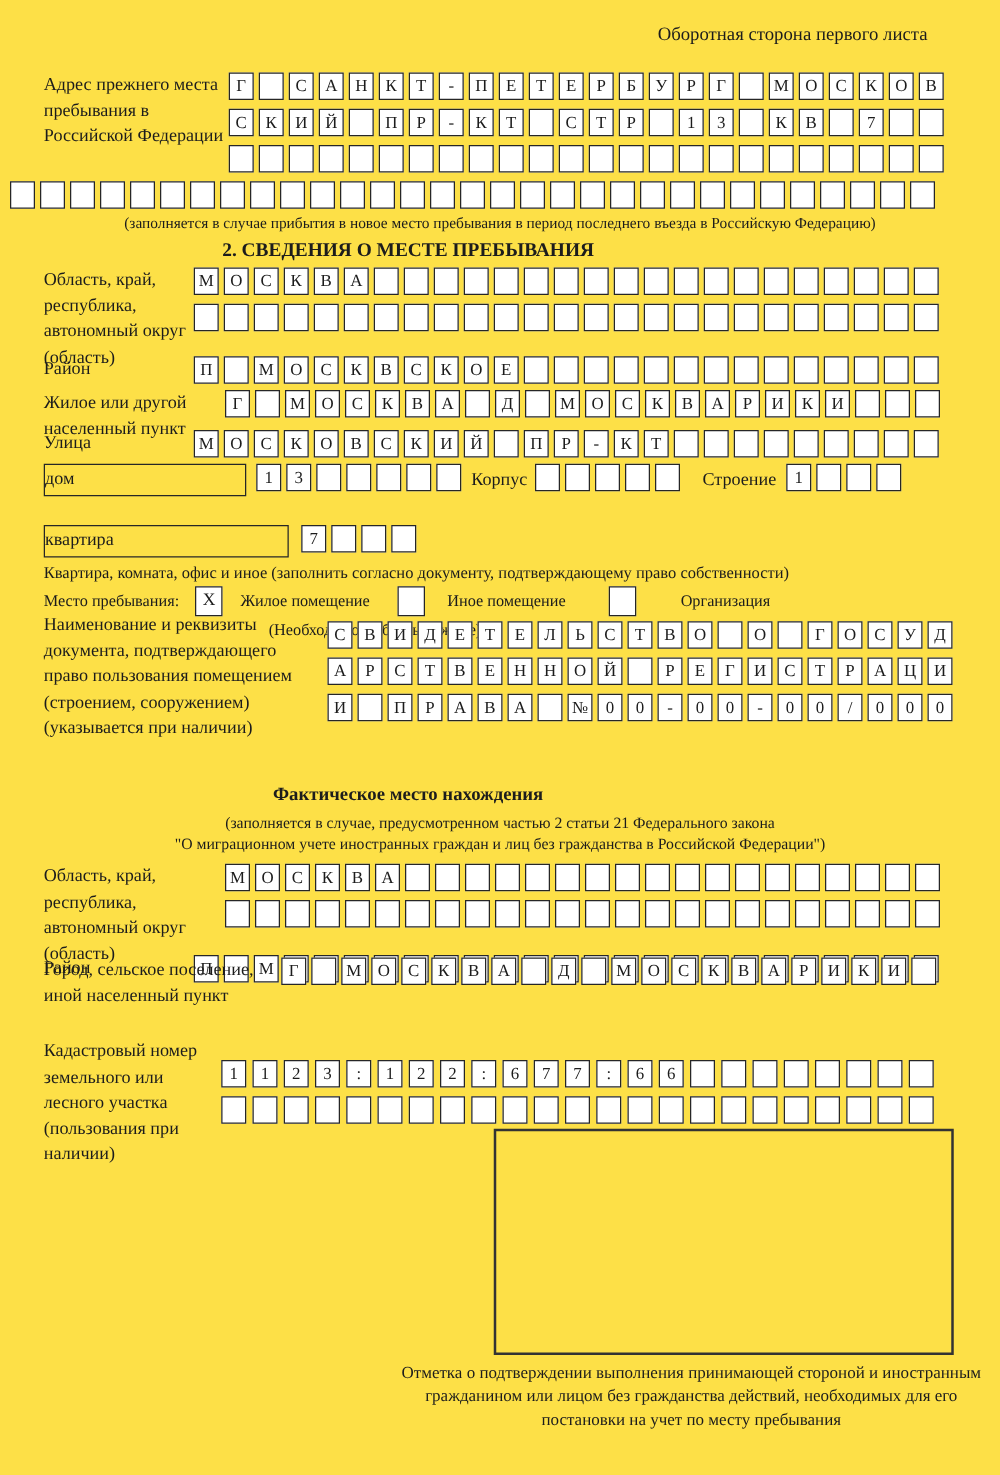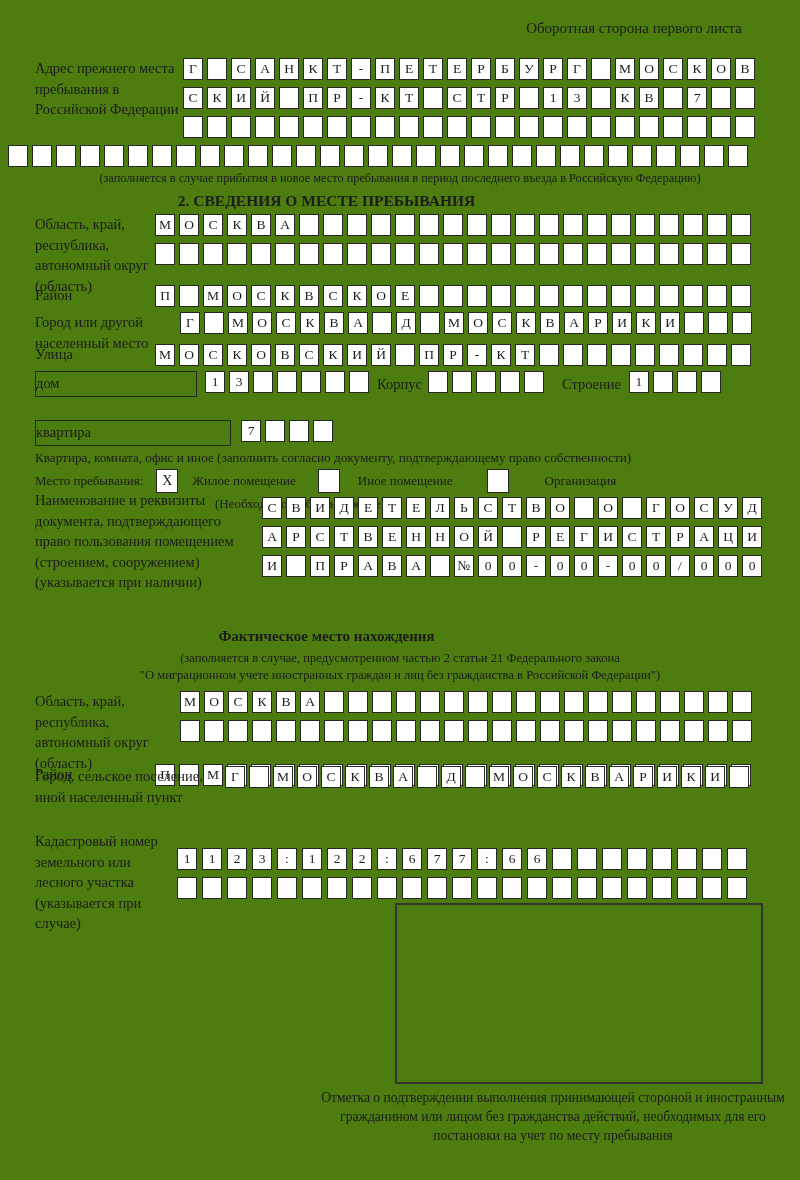--- a/index.html
+++ b/index.html
@@ -2,21 +2,21 @@
 <html><head>
 <meta charset="utf-8">
 <style>
   * { box-sizing: border-box; }
   html,body { margin:0; padding:0; background:#ffffff; }
   body {
     width:800px; height:1180px;
     font-family:"Liberation Serif","DejaVu Serif",serif;
     color:#1c1c1c;
   }
-  .page { position:relative; width:800px; height:1180px; overflow:hidden; background:#4d7c0f; }
+  .page { position:relative; width:800px; height:1180px; overflow:hidden; background:#fde047; }
 
   .header-note { position:absolute; top:20px; right:58px; font-size:15px; }
 
   .abs { position:absolute; }
   .flexrow { display:flex; align-items:flex-start; }
   .label { font-size:14.5px; line-height:1.42; }
   .note { font-size:12.4px; }
   .center { text-align:center; }
 
   .cellrow { white-space:nowrap; height:22px; margin-bottom:7px; }
@@ -73,21 +73,21 @@
       <div class="cellrow"><span class="cell"></span><span class="cell"></span><span class="cell"></span><span class="cell"></span><span class="cell"></span><span class="cell"></span><span class="cell"></span><span class="cell"></span><span class="cell"></span><span class="cell"></span><span class="cell"></span><span class="cell"></span><span class="cell"></span><span class="cell"></span><span class="cell"></span><span class="cell"></span><span class="cell"></span><span class="cell"></span><span class="cell"></span><span class="cell"></span><span class="cell"></span><span class="cell"></span><span class="cell"></span><span class="cell"></span><span class="cell"></span></div>
     </div>
   </div>
 
   <div class="abs flexrow" style="left:35px; top:285px;">
     <div class="label" style="width:120px;">Район</div>
     <div class="cellrow"><span class="cell">П</span><span class="cell"></span><span class="cell">М</span><span class="cell">О</span><span class="cell">С</span><span class="cell">К</span><span class="cell">В</span><span class="cell">С</span><span class="cell">К</span><span class="cell">О</span><span class="cell">Е</span><span class="cell"></span><span class="cell"></span><span class="cell"></span><span class="cell"></span><span class="cell"></span><span class="cell"></span><span class="cell"></span><span class="cell"></span><span class="cell"></span><span class="cell"></span><span class="cell"></span><span class="cell"></span><span class="cell"></span><span class="cell"></span></div>
   </div>
 
   <div class="abs flexrow" style="left:35px; top:312px;">
-    <div class="label" style="width:145px;">Город или другой населенный место</div>
+    <div class="label" style="width:145px;">Жилое или другой населенный пункт</div>
     <div class="cellrow"><span class="cell">Г</span><span class="cell"></span><span class="cell">М</span><span class="cell">О</span><span class="cell">С</span><span class="cell">К</span><span class="cell">В</span><span class="cell">А</span><span class="cell"></span><span class="cell">Д</span><span class="cell"></span><span class="cell">М</span><span class="cell">О</span><span class="cell">С</span><span class="cell">К</span><span class="cell">В</span><span class="cell">А</span><span class="cell">Р</span><span class="cell">И</span><span class="cell">К</span><span class="cell">И</span><span class="cell"></span><span class="cell"></span><span class="cell"></span></div>
   </div>
 
   <div class="abs flexrow" style="left:35px; top:344px;">
     <div class="label" style="width:120px;">Улица</div>
     <div class="cellrow"><span class="cell">М</span><span class="cell">О</span><span class="cell">С</span><span class="cell">К</span><span class="cell">О</span><span class="cell">В</span><span class="cell">С</span><span class="cell">К</span><span class="cell">И</span><span class="cell">Й</span><span class="cell"></span><span class="cell">П</span><span class="cell">Р</span><span class="cell">-</span><span class="cell">К</span><span class="cell">Т</span><span class="cell"></span><span class="cell"></span><span class="cell"></span><span class="cell"></span><span class="cell"></span><span class="cell"></span><span class="cell"></span><span class="cell"></span><span class="cell"></span></div>
   </div>
 
   <div class="abs" style="left:35px; top:371px; white-space:nowrap;">
     <span class="label-box" style="width:162px; margin-right:8px;">дом</span><span class="cellrow" style="display:inline-block; margin-bottom:0;"><span class="cell">1</span><span class="cell">3</span><span class="cell"></span><span class="cell"></span><span class="cell"></span><span class="cell"></span><span class="cell"></span></span><span class="inline-lbl" style="margin:0 6px 0 4px;">Корпус</span><span class="cellrow" style="display:inline-block; margin-bottom:0;"><span class="cell"></span><span class="cell"></span><span class="cell"></span><span class="cell"></span><span class="cell"></span></span><span class="inline-lbl" style="margin:0 8px 0 14px;">Строение</span><span class="cellrow" style="display:inline-block; margin-bottom:0;"><span class="cell">1</span><span class="cell"></span><span class="cell"></span><span class="cell"></span></span>
@@ -134,21 +134,21 @@
     <div class="label" style="width:120px;">Район</div>
     <div class="cellrow"><span class="cell">П</span><span class="cell"></span><span class="cell">М</span><span class="cell">О</span><span class="cell">С</span><span class="cell">К</span><span class="cell">В</span><span class="cell">С</span><span class="cell">К</span><span class="cell">О</span><span class="cell">Е</span><span class="cell"></span><span class="cell"></span><span class="cell"></span><span class="cell"></span><span class="cell"></span><span class="cell"></span><span class="cell"></span><span class="cell"></span><span class="cell"></span><span class="cell"></span><span class="cell"></span><span class="cell"></span><span class="cell"></span><span class="cell"></span></div>
   </div>
 
   <div class="abs flexrow" style="left:35px; top:766px;">
     <div class="label" style="width:190px;">Город, сельское поселение, иной населенный пункт</div>
     <div class="cellrow"><span class="cell">Г</span><span class="cell"></span><span class="cell">М</span><span class="cell">О</span><span class="cell">С</span><span class="cell">К</span><span class="cell">В</span><span class="cell">А</span><span class="cell"></span><span class="cell">Д</span><span class="cell"></span><span class="cell">М</span><span class="cell">О</span><span class="cell">С</span><span class="cell">К</span><span class="cell">В</span><span class="cell">А</span><span class="cell">Р</span><span class="cell">И</span><span class="cell">К</span><span class="cell">И</span><span class="cell"></span></div>
   </div>
 
   <div class="abs flexrow" style="left:35px; top:831px;">
-    <div class="label" style="width:142px;">Кадастровый номер земельного или лесного участка (указывается при случае)</div>
+    <div class="label" style="width:142px;">Кадастровый номер земельного или лесного участка (пользования при наличии)</div>
     <div class="wide" style="padding-top:17px;">
       <div class="cellrow"><span class="cell">1</span><span class="cell">1</span><span class="cell">2</span><span class="cell">3</span><span class="cell">:</span><span class="cell">1</span><span class="cell">2</span><span class="cell">2</span><span class="cell">:</span><span class="cell">6</span><span class="cell">7</span><span class="cell">7</span><span class="cell">:</span><span class="cell">6</span><span class="cell">6</span><span class="cell"></span><span class="cell"></span><span class="cell"></span><span class="cell"></span><span class="cell"></span><span class="cell"></span><span class="cell"></span><span class="cell"></span></div>
       <div class="cellrow"><span class="cell"></span><span class="cell"></span><span class="cell"></span><span class="cell"></span><span class="cell"></span><span class="cell"></span><span class="cell"></span><span class="cell"></span><span class="cell"></span><span class="cell"></span><span class="cell"></span><span class="cell"></span><span class="cell"></span><span class="cell"></span><span class="cell"></span><span class="cell"></span><span class="cell"></span><span class="cell"></span><span class="cell"></span><span class="cell"></span><span class="cell"></span><span class="cell"></span><span class="cell"></span></div>
     </div>
   </div>
 
   <div class="stamp-box"></div>
   <div class="abs center" style="left:318px; top:1089px; width:470px; font-size:13.6px; line-height:1.38;">Отметка о подтверждении выполнения принимающей стороной и иностранным гражданином или лицом без гражданства действий, необходимых для его постановки на учет по месту пребывания</div>
 
 </div>

